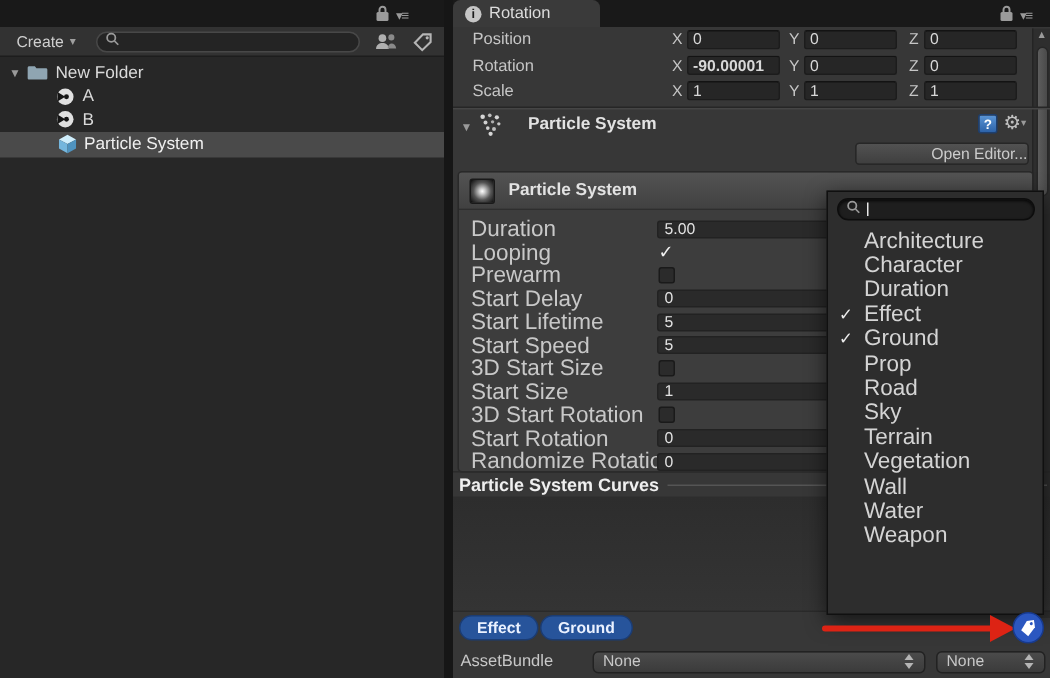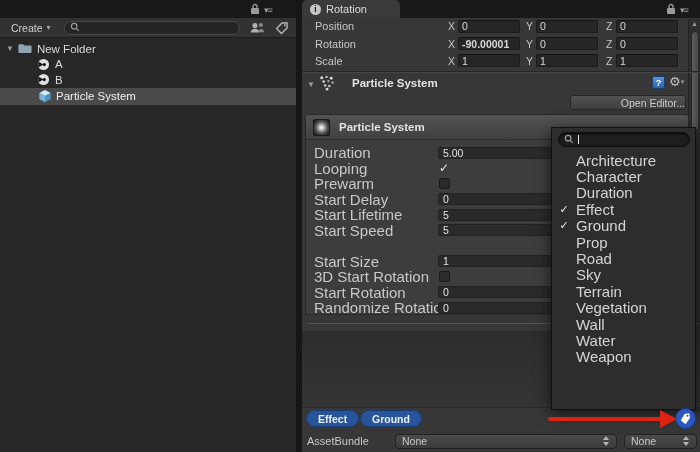--- a/index.html
+++ b/index.html
@@ -336,39 +336,44 @@
         <input class="m-field" value="0" style="">
       </div>
       <div class="m-row" style="top:92px;">
         <span class="m-label">Start Lifetime</span>
         <input class="m-field" value="5" style="">
       </div>
       <div class="m-row" style="top:107.5px;">
         <span class="m-label">Start Speed</span>
         <input class="m-field" value="5" style="">
       </div>
+      <div class="m-row" style="top:123px;">
+        <span class="m-label">3D Start Size</span>
+        <span class="m-box"></span>
+      </div>
       <div class="m-row" style="top:138.5px;">
         <span class="m-label">Start Size</span>
         <input class="m-field" value="1" style="">
       </div>
       <div class="m-row" style="top:154px;">
         <span class="m-label">3D Start Rotation</span>
         <span class="m-box"></span>
       </div>
       <div class="m-row" style="top:169.5px;">
         <span class="m-label">Start Rotation</span>
         <input class="m-field" value="0" style="">
       </div>
       <div class="m-row" style="top:185px;">
         <span class="m-label">Randomize Rotation</span>
         <input class="m-field" value="0" style="">
       </div>
     </div>
 
     <div class="curves-head">
+      <span class="curves-title">Particle System Curves</span>
       <span class="curves-rule"></span>
     </div>
     <div class="curves-panel"></div>
 
     <div class="pill" style="left:4px;">
       <span>Effect</span>
     </div>
     <div class="pill" style="left:58px;">
       <span>Ground</span>
     </div>

